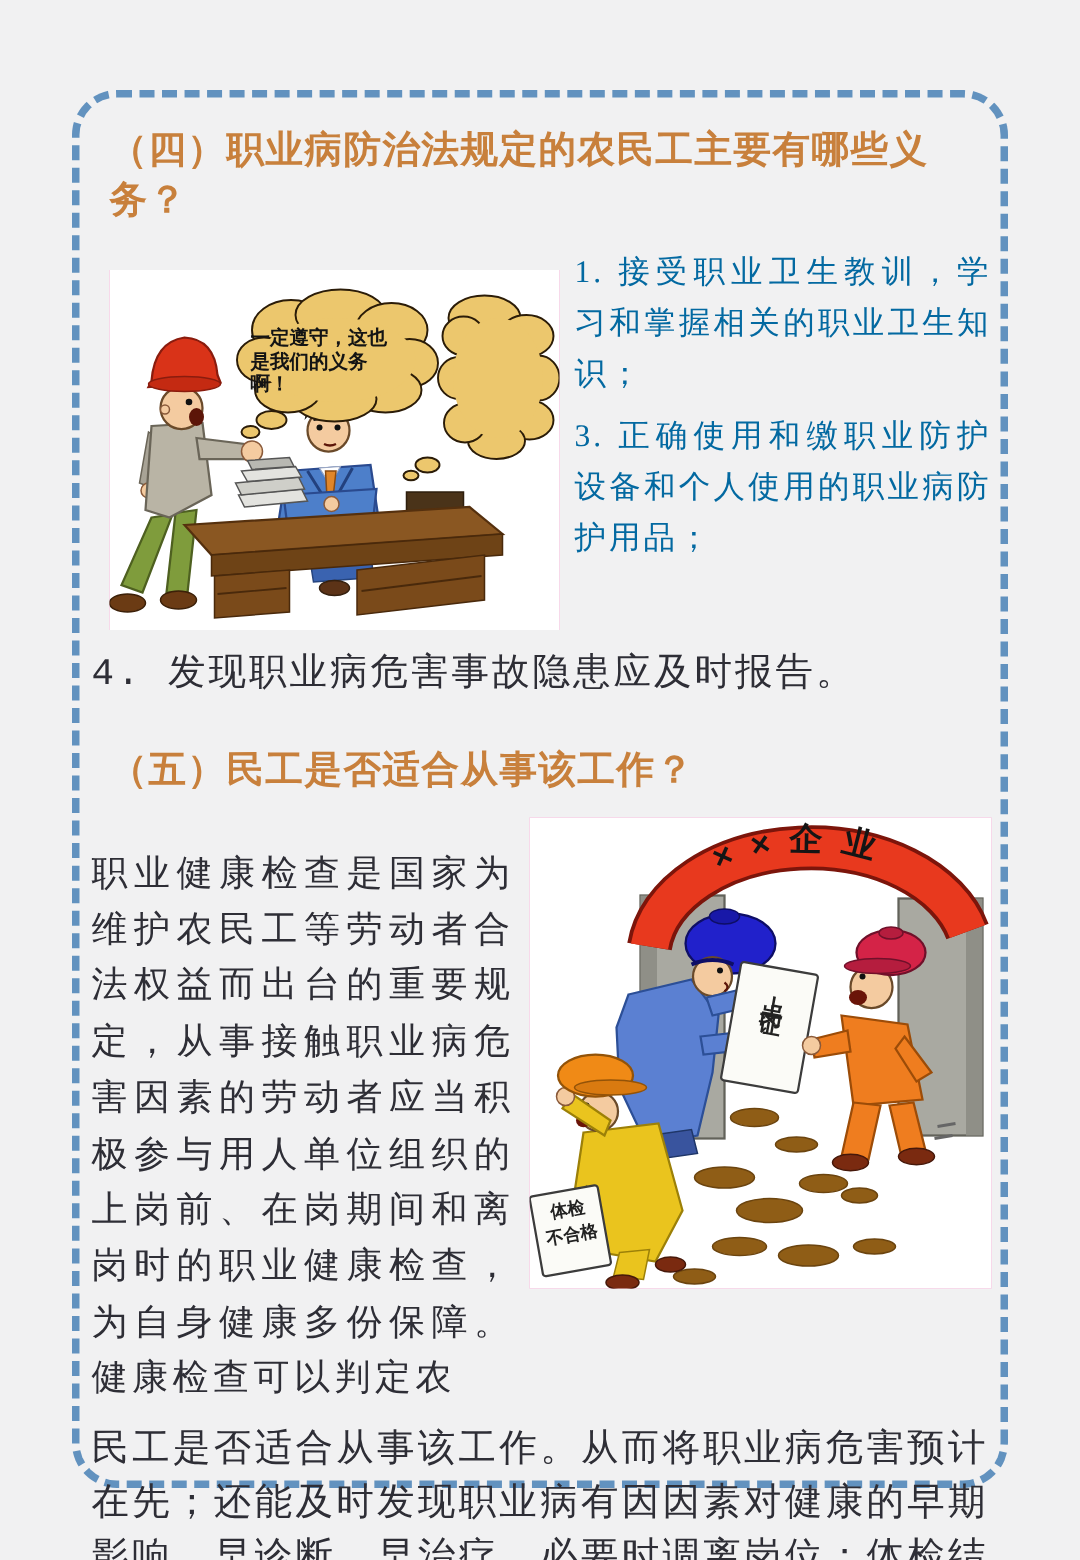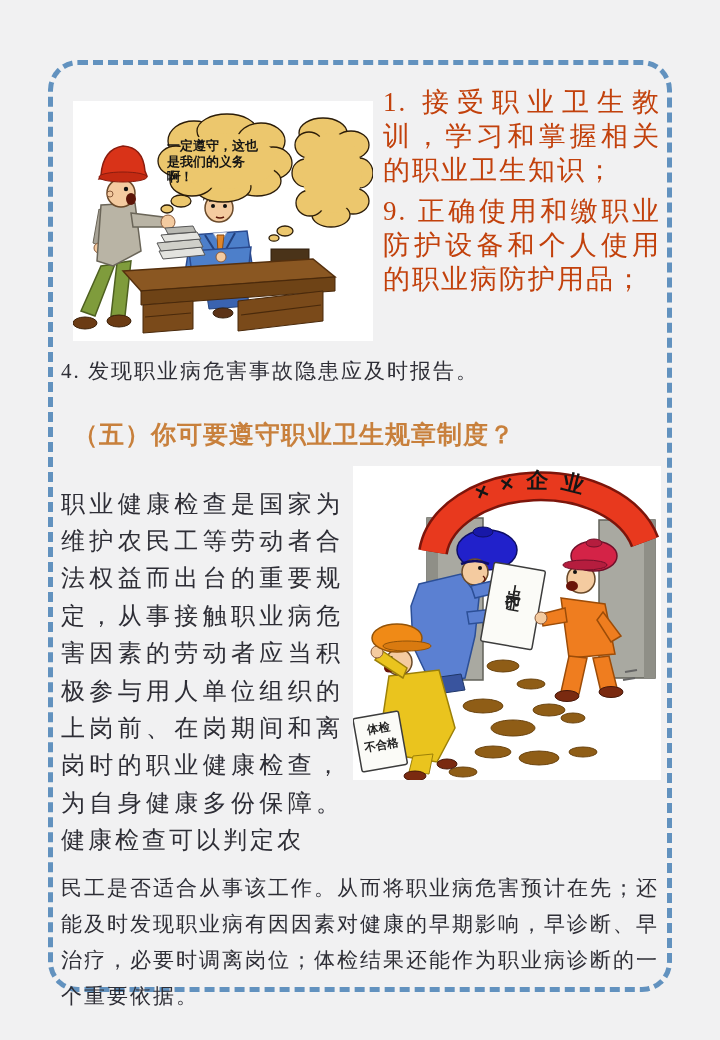--- a/index.html
+++ b/index.html
@@ -9,44 +9,45 @@
          border:5px dashed #6292bf;border-radius:30px;padding:20px 6px 10px 6px;}
   .title{margin:0 0 14px 14px;font-size:25px;font-weight:bold;color:#c8803c;letter-spacing:1px;line-height:1.3;}
   .title.t2{margin-top:30px;}
   .row{display:flex;align-items:flex-start;}
   .illus{position:relative;background:#f9a8d4;flex:0 0 auto;}
   .illus svg{display:block;width:100%;height:100%;}
   .illus1{width:300px;height:240px;margin:16px 0 0 14px;}
   .illus2{width:308px;height:314px;margin-left:6px;}
   .coltext{flex:1 1 auto;}
   .items{padding-left:10px;}
-  .items p{margin:0 0 7px 0;font-size:27px;line-height:34px;color:#c2410c;letter-spacing:2px;
+  .items p{margin:0 0 7px 0;font-size:21px;line-height:34px;color:#0369a1;letter-spacing:2px;
            text-align:justify;text-justify:inter-character;}
   .left5{padding:20px 4px 0 2px;font-size:24px;line-height:37.4px;color:#2e2e36;letter-spacing:3px;
          text-align:justify;text-justify:inter-character;}
-  .full{margin:10px 0 0 0;font-size:21px;line-height:36px;color:#2e2e36;letter-spacing:2px;
-        text-align:justify;text-justify:inter-character;padding:0 2px;}
+  .full{margin:10px 0 0 0;font-size:25px;line-height:36px;color:#2e2e36;letter-spacing:2px;
+        text-align:justify;text-justify:inter-character;padding:0 2px;font-family:Liberation Mono, monospace;}
   .full.item4{margin-top:12px;}
   .bubble-text{position:absolute;font-family:"Liberation Sans","DejaVu Sans",sans-serif;
                font-weight:bold;font-size:13px;line-height:15.6px;color:#141414;}
   .bubble-text.worker{left:94px;top:37px;width:96px;}
   .bubble-text.boss{left:233px;top:44px;width:48px;color:#b22218;}
   .cert-text{position:absolute;left:148px;top:106px;height:78px;writing-mode:vertical-rl;
              font-family:"Liberation Sans","DejaVu Sans",sans-serif;font-weight:bold;font-size:15px;
              letter-spacing:6px;color:#222;transform:rotate(10deg);}
   .sign-text{position:absolute;left:5px;top:254px;width:44px;text-align:center;white-space:pre-line;
              font-family:"Liberation Sans","DejaVu Sans",sans-serif;font-weight:bold;font-size:11.5px;
              line-height:1.45;color:#222;transform:rotate(-10deg);}
 </style>
 </head>
 <body>
 
 <div class="page">
   <div class="frame">
 
+    <h2 class="title">（四）职业病防治法规定的农民工主要有哪些义务？</h2>
 
     <div class="row">
 
       <div class="illus illus1">
         <svg viewBox="0 0 300 240">
           <rect width="300" height="240" fill="#ffffff"></rect>
 
           <polygon points="28,165 42,163 22,215 8,210" fill="#7f9c3c" stroke="#4e6020" stroke-width="1.5"></polygon>
           <polygon points="44,162 58,160 52,215 38,215" fill="#7f9c3c" stroke="#4e6020" stroke-width="1.5"></polygon>
           <ellipse cx="12" cy="222" rx="12" ry="6" fill="#6b3b14" stroke="#3c2008"></ellipse>
@@ -117,27 +118,27 @@
             <ellipse cx="233" cy="72" rx="14" ry="14"></ellipse>
             <ellipse cx="236" cy="44" rx="14" ry="13"></ellipse>
             <ellipse cx="259" cy="72" rx="30" ry="40" stroke="none"></ellipse>
           </g>
         </svg>
         <div class="bubble-text worker">一定遵守，这也是我们的义务啊！</div>
       </div>
 
       <div class="coltext items">
         <p>1. 接受职业卫生教训，学习和掌握相关的职业卫生知识；</p>
-        <p>9. 正确使用和缴职业防护设备和个人使用的职业病防护用品；</p>
+        <p>3. 正确使用和缴职业防护设备和个人使用的职业病防护用品；</p>
       </div>
     </div>
 
     <p class="full item4">4. 发现职业病危害事故隐患应及时报告。</p>
 
-    <h2 class="title t2">（五）你可要遵守职业卫生规章制度？</h2>
+    <h2 class="title t2">（五）民工是否适合从事该工作？</h2>
 
     <div class="row">
       <div class="coltext left5">职业健康检查是国家为维护农民工等劳动者合法权益而出台的重要规定，从事接触职业病危害因素的劳动者应当积极参与用人单位组织的上岗前、在岗期间和离岗时的职业健康检查，为自身健康多份保障。健康检查可以判定农</div>
 
       <div class="illus illus2">
         <svg viewBox="0 0 308 314">
           <rect width="308" height="314" fill="#ffffff"></rect>
 
           <rect x="74" y="52" width="56" height="162" fill="#a9a9a1" stroke="#62625a" stroke-width="1.5"></rect>
           <rect x="74" y="52" width="11" height="162" fill="#8f8f87"></rect>

